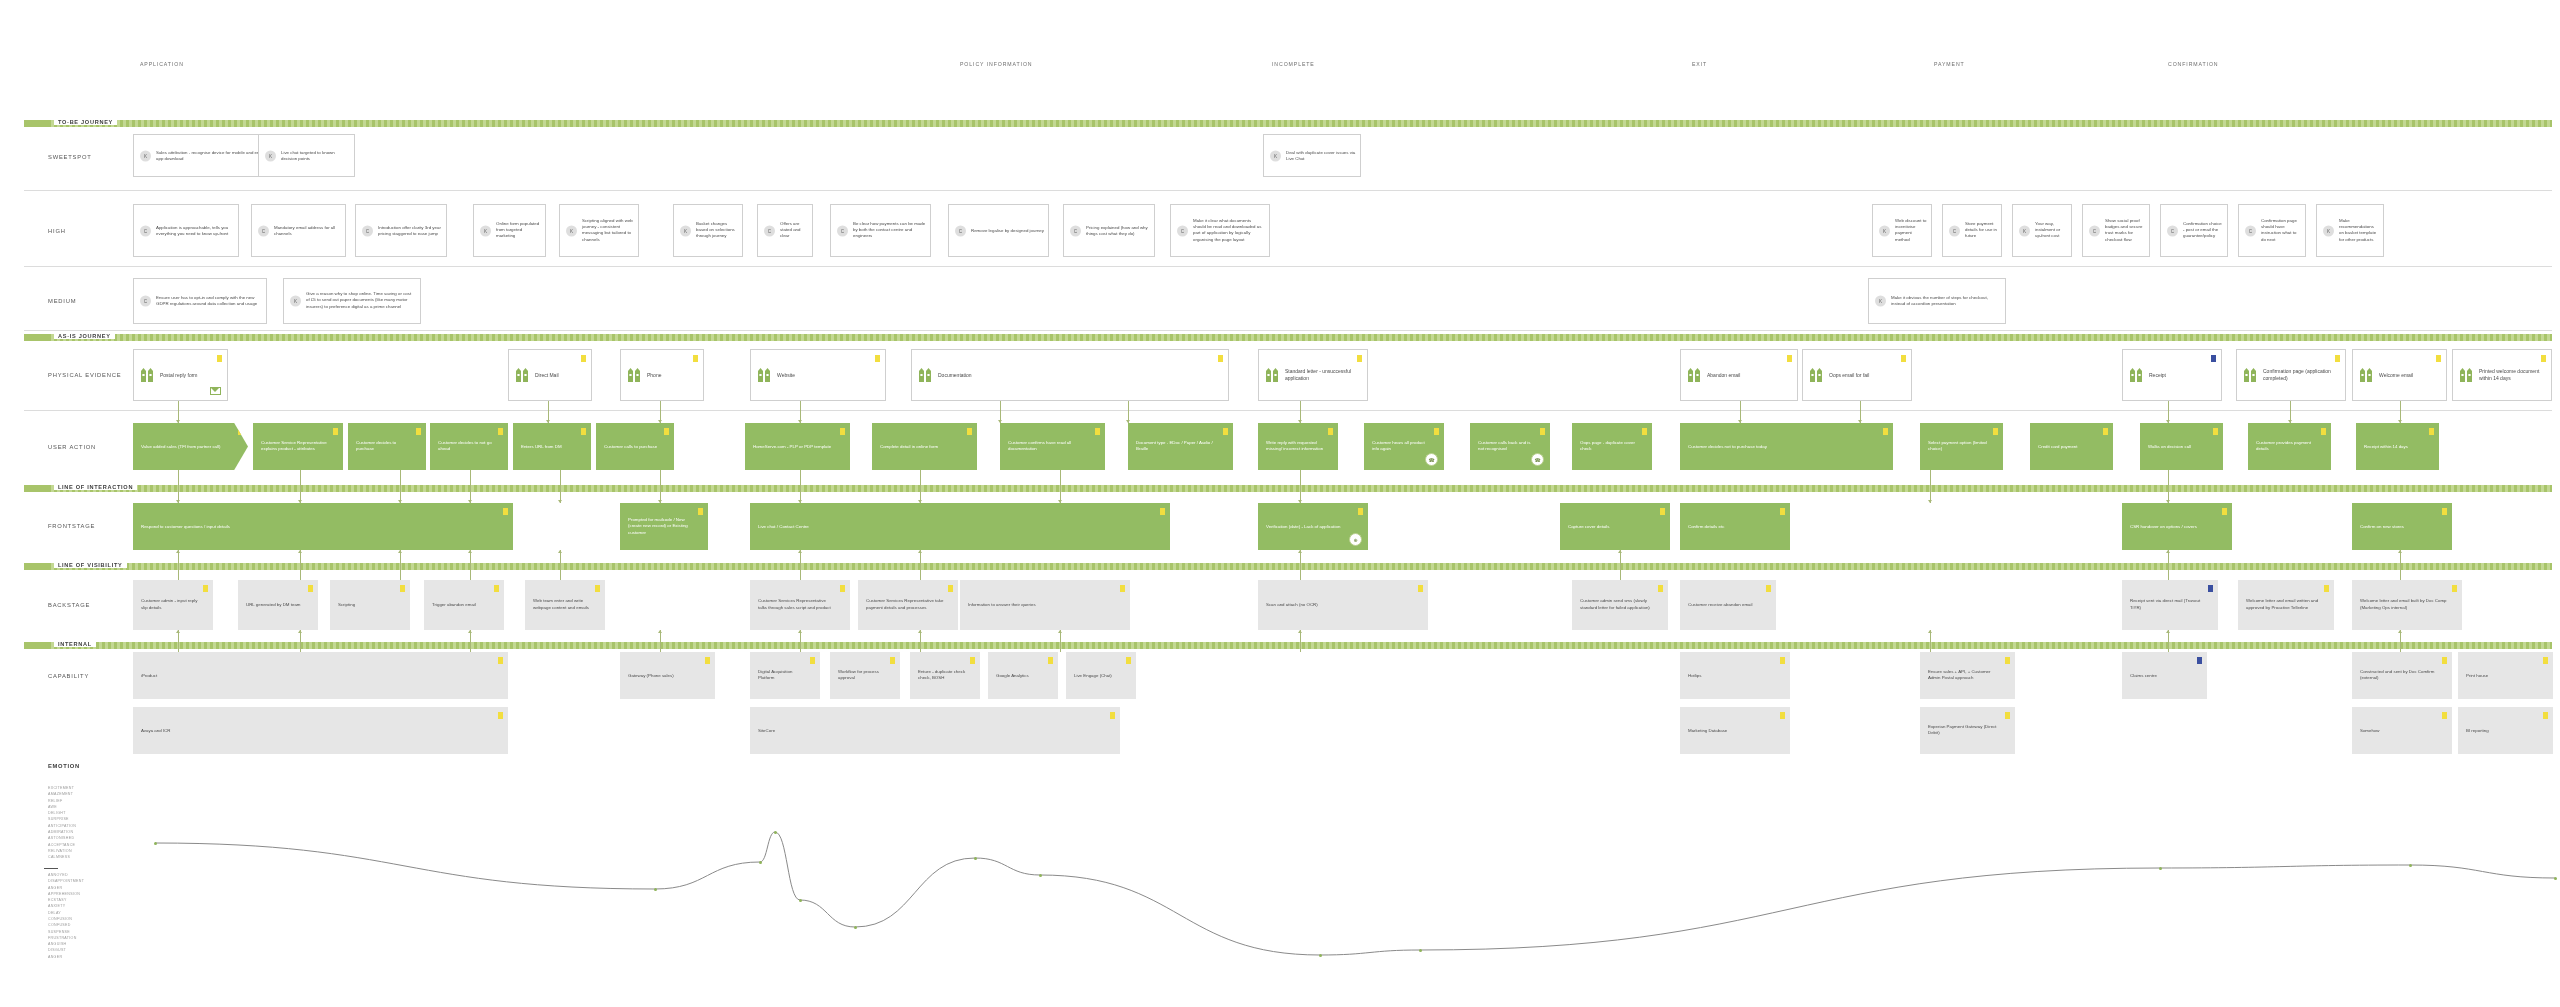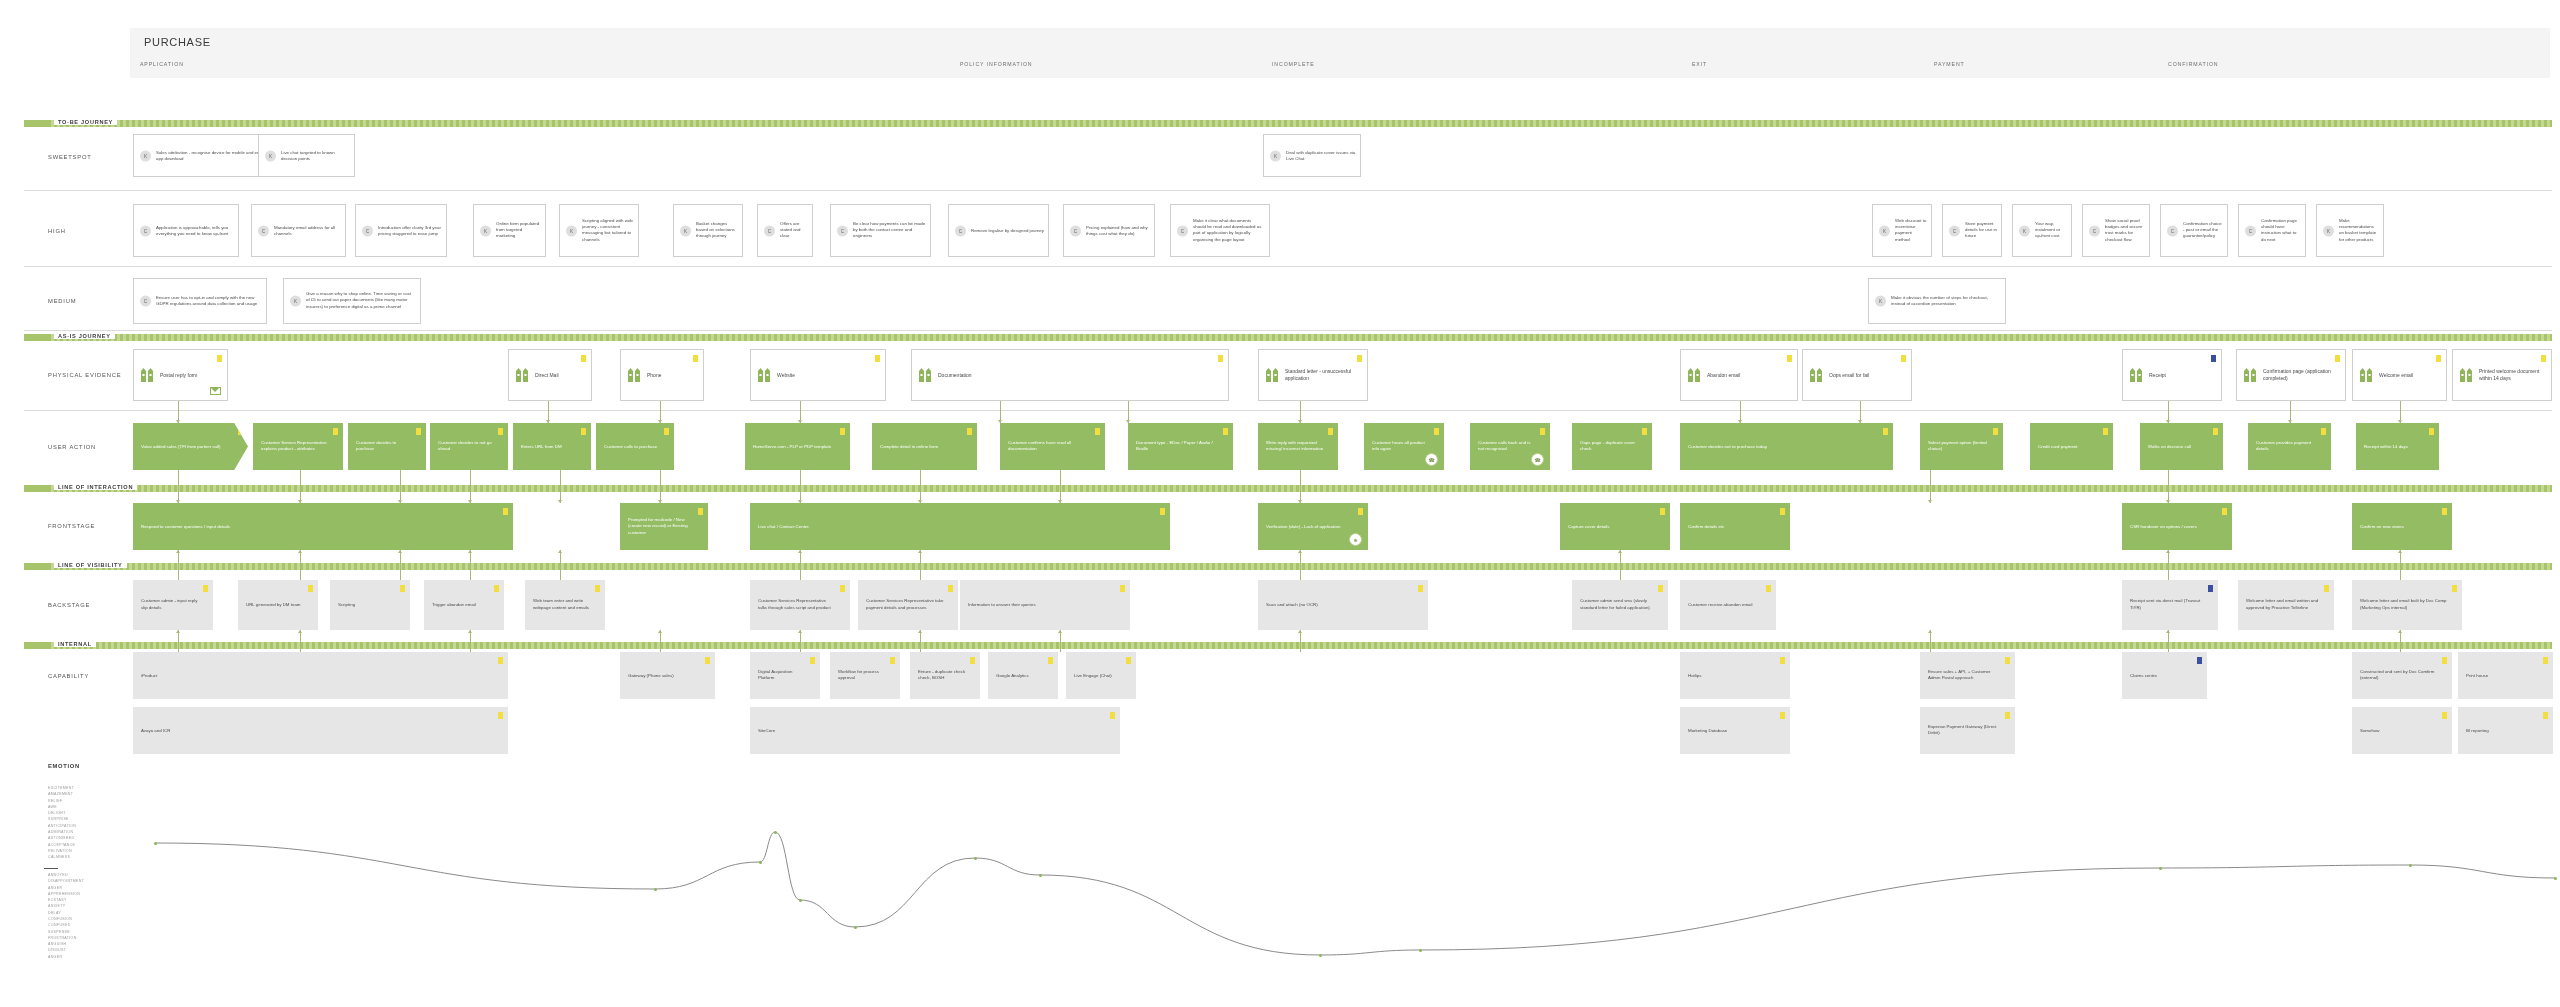--- a/index.html
+++ b/index.html
@@ -58,23 +58,20 @@
   .emo-title{position:absolute;left:48px;top:763px;font-size:5.8px;font-weight:bold;letter-spacing:.7px;color:#3c3c3c;}
   .emo-scale{position:absolute;left:48px;font-size:3.6px;letter-spacing:.3px;color:#9a9a9a;line-height:1.75;}
   .emo-mid{position:absolute;left:44px;width:14px;height:1px;background:#555;}
   .emo-dot{position:absolute;width:3px;height:3px;border-radius:50%;background:#8fb45a;}
 </style>
 </head>
 <body>
 
 <div id="canvas">
 
-  <div class="phase-header">
-    <div class="phase-title">PURCHASE</div>
-  </div>
   <div id="phase-labels">
       <div class="phase-label" style="left: 140px; top: 61px;">APPLICATION</div>
       <div class="phase-label" style="left: 960px; top: 61px;">POLICY INFORMATION</div>
       <div class="phase-label" style="left: 1272px; top: 61px;">INCOMPLETE</div>
       <div class="phase-label" style="left: 1692px; top: 61px;">EXIT</div>
       <div class="phase-label" style="left: 1934px; top: 61px;">PAYMENT</div>
       <div class="phase-label" style="left: 2168px; top: 61px;">CONFIRMATION</div>
     </div>
 
   <div id="bands">

